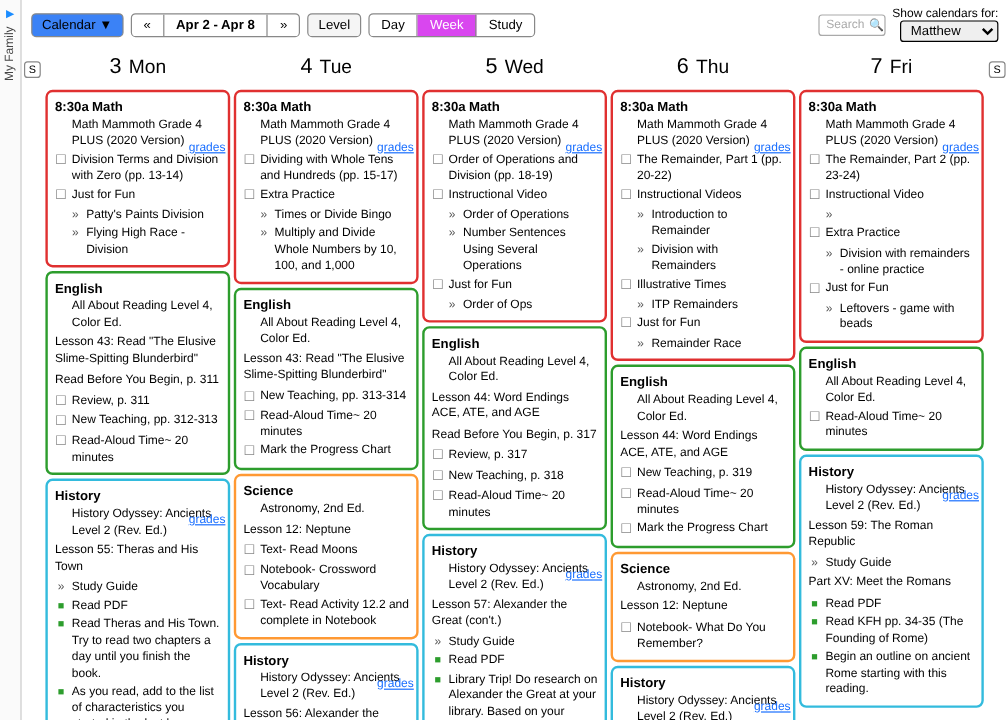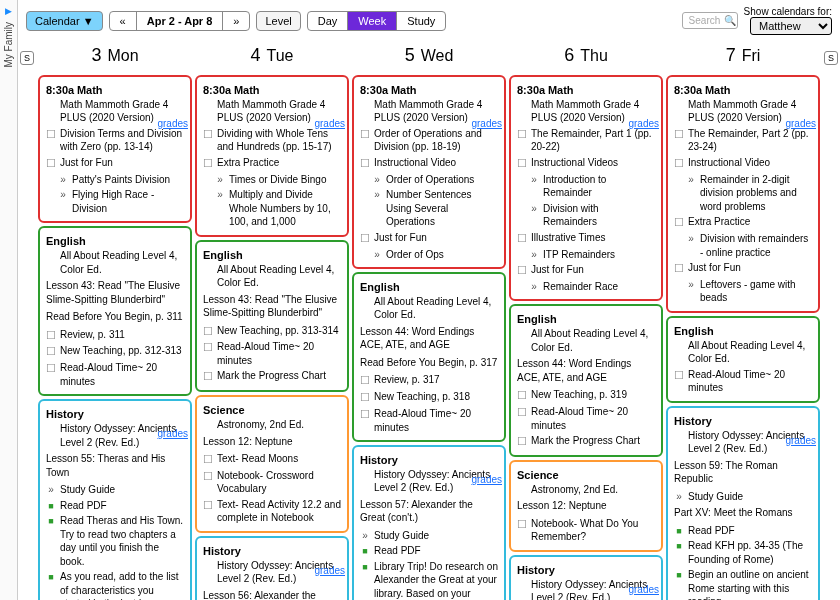--- a/index.html
+++ b/index.html
@@ -4,25 +4,25 @@
 <style>
 * { box-sizing: border-box; margin: 0; padding: 0; }
 body { font-family: Arial, sans-serif; font-size: 11px; color: #000; background: #fff; }
 .page { display: flex; height: 600px; }
 .side-tab { width: 18px; border-right: 1px solid #ccc; display: flex; flex-direction: column; align-items: center; padding-top: 6px; background: #fafafa; }
 .side-tab .tri { font-size: 9px; color: #1a8cff; }
 .side-tab .lbl { writing-mode: vertical-rl; transform: rotate(180deg); font-size: 10px; margin-top: 6px; color: #444; }
 .main { flex: 1; display: flex; flex-direction: column; overflow: hidden; }
 .toolbar { display: flex; align-items: center; padding: 6px 8px; gap: 6px; }
 .btn { border: 1px solid #888; border-radius: 4px; padding: 3px 8px; font-size: 11px; background: #f5f5f5; cursor: pointer; display: inline-flex; align-items: center; gap: 3px; }
-.btn.primary { background: #7dd3fc; }
+.btn.primary { background: #3b82f6; }
 .seg { display: inline-flex; border: 1px solid #888; border-radius: 4px; overflow: hidden; }
 .seg span { padding: 3px 10px; font-size: 11px; cursor: pointer; border-right: 1px solid #888; }
 .seg span:last-child { border-right: none; }
-.seg span.active { background: #6d28d9; color: #fff; }
+.seg span.active { background: #d946ef; color: #fff; }
 .date-range { font-size: 14px; font-weight: bold; padding: 3px 12px; }
 .spacer { flex: 1; }
 .show-for { font-size: 10px; text-align: right; }
 .show-for select { font-size: 11px; border: 1px solid #000; border-radius: 3px; padding: 1px 14px 1px 4px; }
 .search { border: 1px solid #aaa; border-radius: 3px; padding: 2px 6px; font-size: 10px; color: #aaa; display: flex; align-items: center; gap: 4px; width: 56px; }
 .week { flex: 1; display: flex; overflow: hidden; }
 .wk-btn { width: 18px; display: flex; justify-content: center; padding-top: 10px; }
 .wk-btn span { border: 1px solid #888; border-radius: 3px; width: 14px; height: 14px; font-size: 9px; display: flex; align-items: center; justify-content: center; cursor: pointer; }
 .cols { flex: 1; display: flex; gap: 3px; overflow-y: auto; padding: 0 2px 6px; }
 .col { flex: 1; display: flex; flex-direction: column; gap: 3px; min-width: 0; }
@@ -256,21 +256,20 @@
           <div class="col">
             <div class="day-hdr"><span class="num">7</span>Fri</div>
             <div class="card red"><span class="time">8:30a</span> <span class="subj">Math</span><div class="title">Math Mammoth Grade 4 PLUS (2020 Version)</div><span class="grades">grades</span><div class="item">
                 <span class="m chk"></span>
                 <span class="t">The Remainder, Part 2 (pp. 23-24)</span>
               </div><div class="item">
                 <span class="m chk"></span>
                 <span class="t">Instructional Video</span>
               </div><div class="item sub">
                 <span class="m dot"></span>
-                <span class="t">Remainder in 2-digit division problems and word problems</span>
               </div><div class="item">
                 <span class="m chk"></span>
                 <span class="t">Extra Practice</span>
               </div><div class="item sub">
                 <span class="m dot"></span>
                 <span class="t">Division with remainders - online practice</span>
               </div><div class="item">
                 <span class="m chk"></span>
                 <span class="t">Just for Fun</span>
               </div><div class="item sub">

